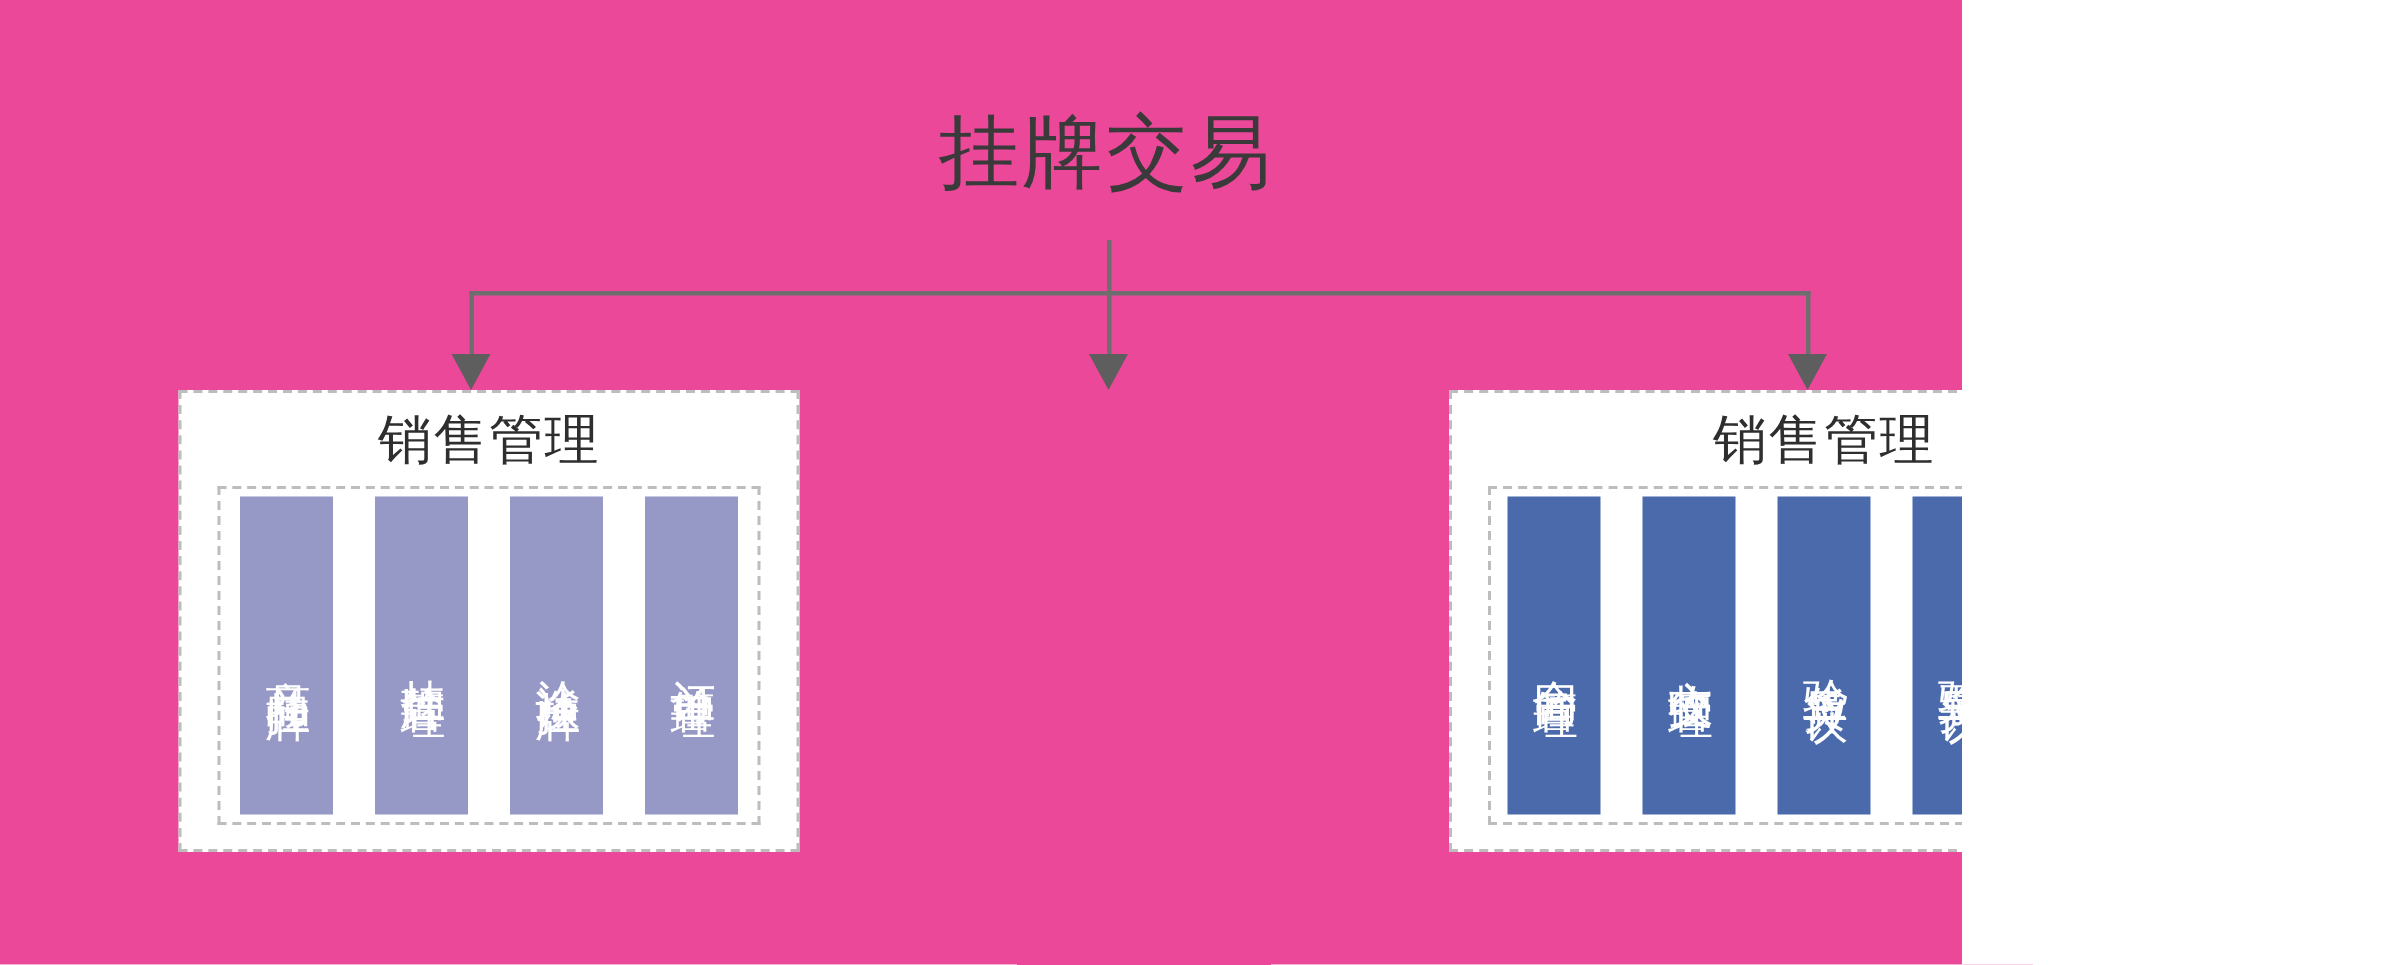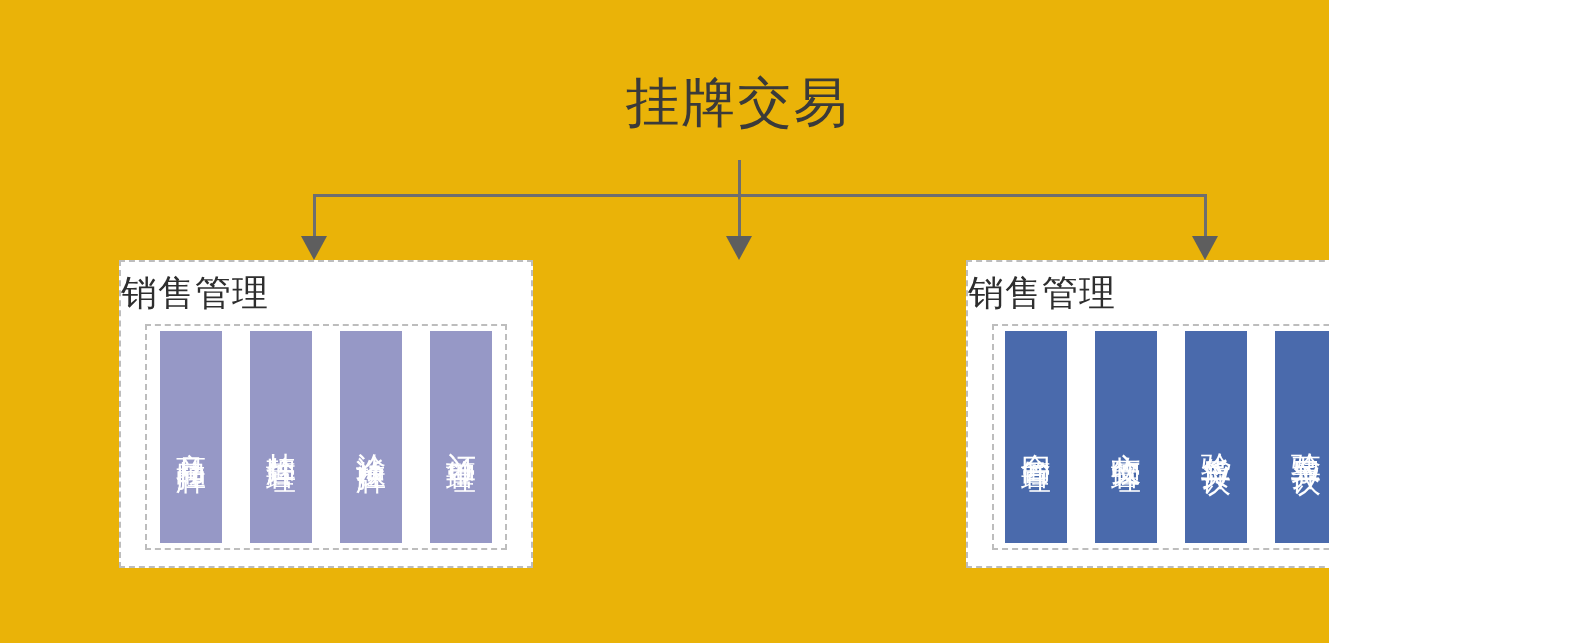--- a/index.html
+++ b/index.html
@@ -7,23 +7,22 @@
     padding: 0;
     background: #ffffff;
   }
   body {
     font-family: "Liberation Sans", "DejaVu Sans", sans-serif;
   }
   #canvas {
     position: relative;
     width: 1308px;
     height: 643px;
-    background: #eab308;
+    background: #ec4899;
     overflow: hidden;
-    padding-left: 21px;
   }
 
   
   #root-title {
     position: absolute;
     left: 0;
     top: 68px;
     width: 1475px;
     text-align: center;
     font-size: 54px;
@@ -82,20 +81,21 @@
     height: 308px;
     border: 2px dashed #bdbdbd;
     box-sizing: border-box;
     background: #ffffff;
   }
   .group-title {
     position: absolute;
     left: 0;
     right: 0;
     top: 8px;
+    text-align: center;
     font-size: 36px;
     line-height: 46px;
     color: #2e2e2e;
     letter-spacing: 1px;
     white-space: nowrap;
   }
   .items-box {
     position: absolute;
     left: 24px;
     right: 24px;

